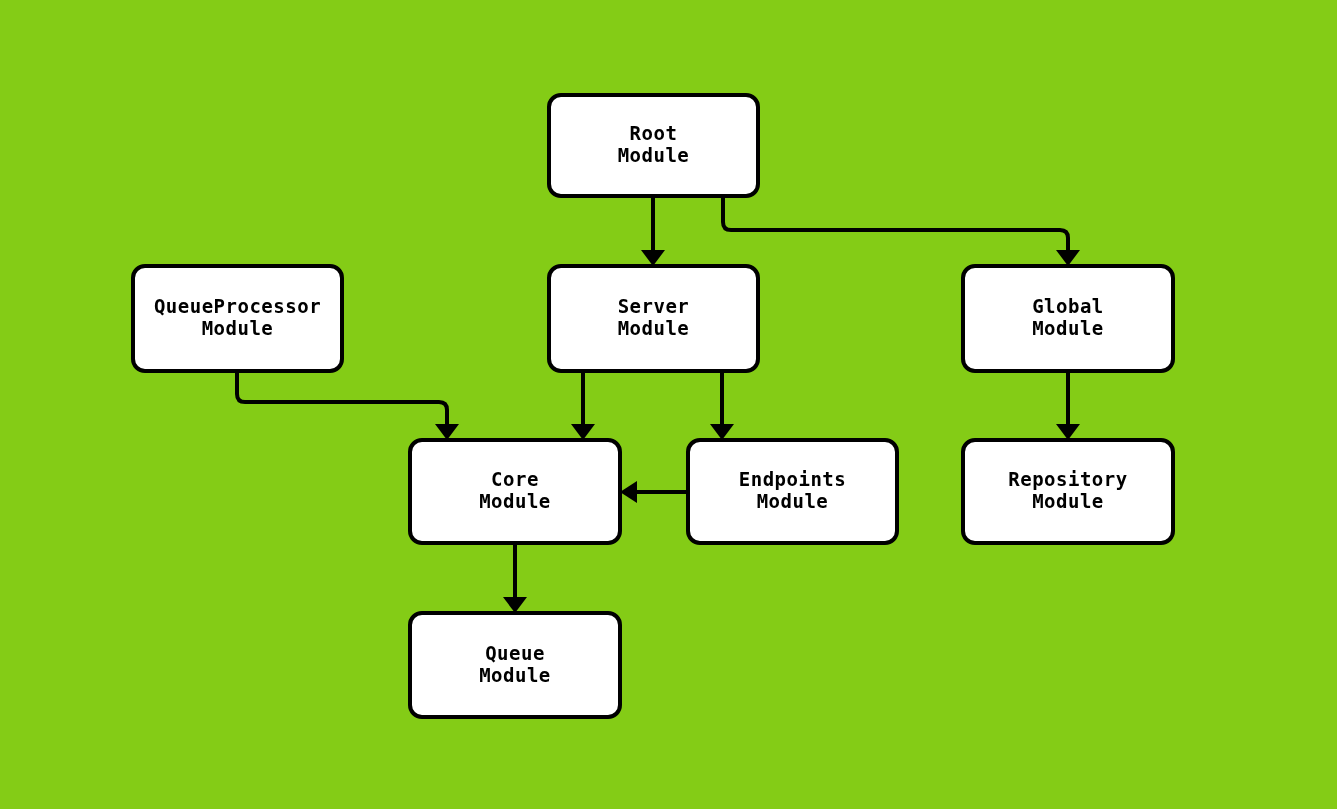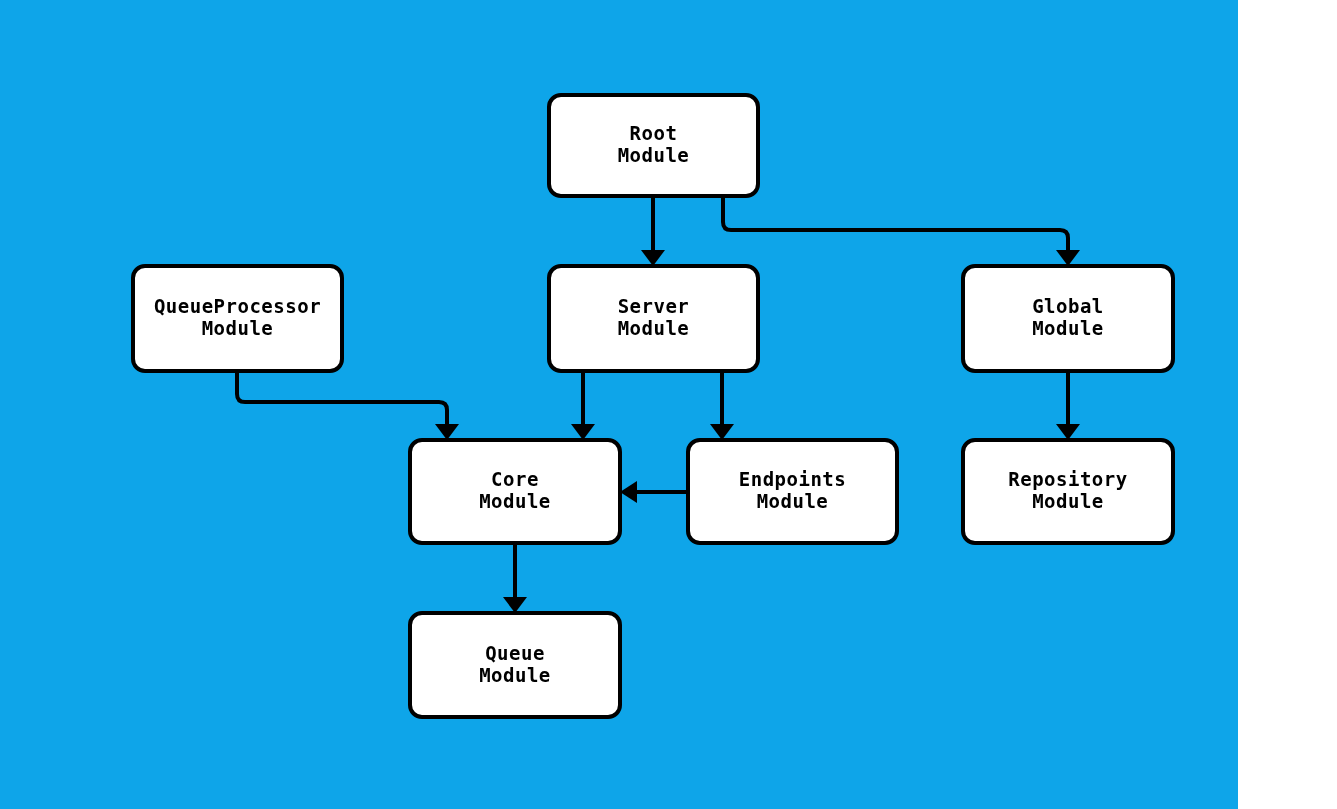--- a/index.html
+++ b/index.html
@@ -8,23 +8,23 @@
     background: #ffffff;
   }
   body {
     width: 1337px;
     height: 809px;
     font-family: "DejaVu Sans Mono", monospace;
     overflow: hidden;
   }
   #diagram-root {
     position: relative;
-    width: 1238px;
+    width: 1337px;
     height: 809px;
-    background: #0ea5e9;
+    background: #84cc16;
   }
   svg.diagram-canvas {
     display: block;
     width: 1337px;
     height: 809px;
   }
   .node-box {
     fill: #ffffff;
     stroke: #000000;
     stroke-width: 4;

